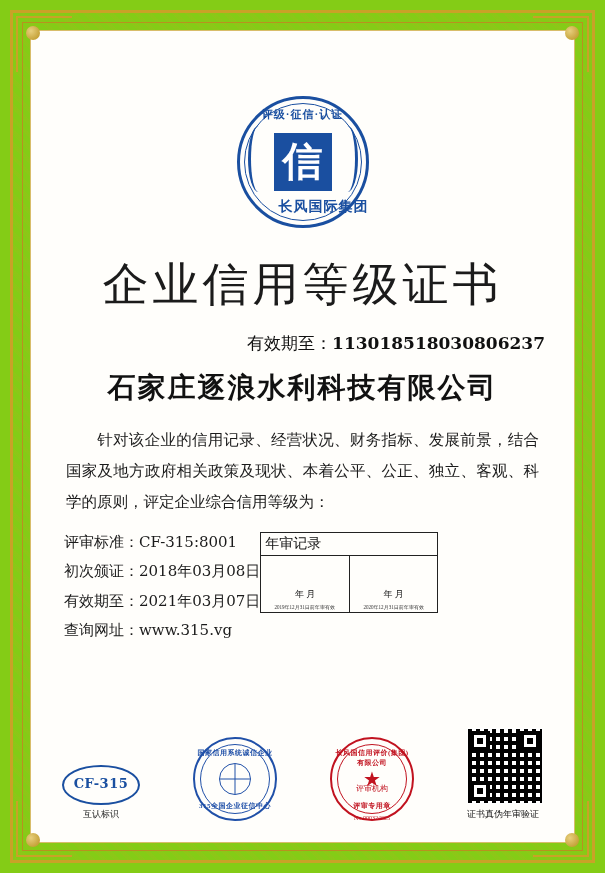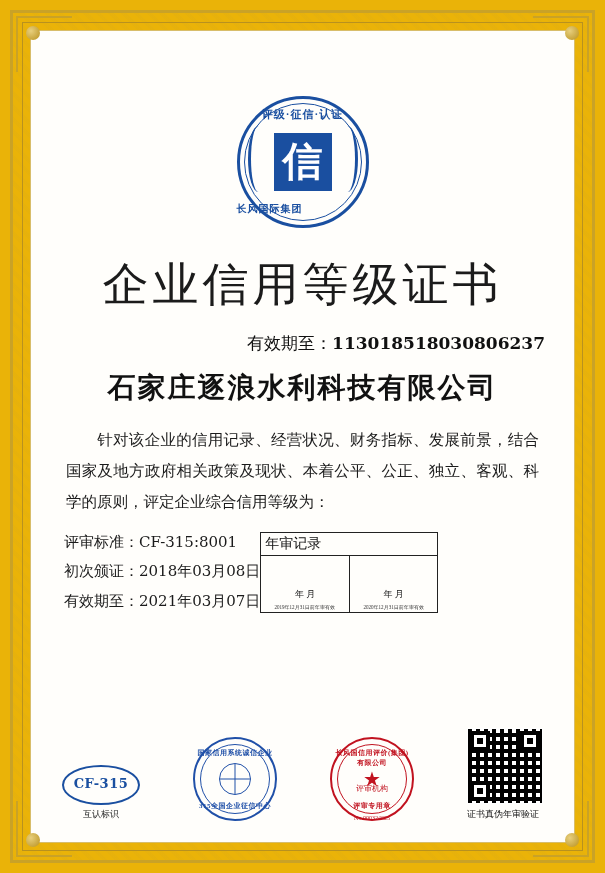--- a/index.html
+++ b/index.html
@@ -10,21 +10,21 @@
   body {
     width: 605px;
     height: 873px;
     font-family: "Liberation Serif", serif;
     overflow: hidden;
   }
   .certificate {
     position: relative;
     width: 605px;
     height: 873px;
-    background: #eab308;
+    background: #84cc16;
     box-sizing: border-box;
   }
   
   .border-outer {
     position: absolute;
     left: 10px;
     top: 10px;
     right: 10px;
     bottom: 10px;
     border: 3px solid #c9a227;
@@ -134,23 +134,23 @@
     color: #1a4fa0;
     font-size: 11px;
     letter-spacing: 1px;
     font-weight: bold;
   }
   .emblem-bottom-text {
     position: absolute;
     bottom: 12px;
     left: 0;
     width: 100%;
-    text-align: left;
+    text-align: right;
     color: #1a4fa0;
-    font-size: 10px;
+    font-size: 14px;
     letter-spacing: 1px;
     font-weight: bold;
   }
   .emblem-leaf {
     position: absolute;
     top: 30px;
     width: 18px;
     height: 66px;
     border-left: 3px solid #1a4fa0;
     border-radius: 60% 0 0 60%;
@@ -451,20 +451,21 @@
     <div class="company-name">石家庄逐浪水利科技有限公司</div>
 
     <div class="body-text"><span class="indent"></span><span>针对该企业的信用记录、经营状况、财务指标、发展前景，结合国家及地方政府相关政策及现状、本着公平、公正、独立、客观、科学的原则，评定企业综合信用等级为：</span></div>
 
 
     <div class="details-row">
       <div class="details">
         <div>评审标准：CF-315:8001</div>
         <div>初次颁证：2018年03月08日</div>
         <div>有效期至：2021年03月07日</div>
+        <div>查询网址：www.315.vg</div>
       </div>
 
       <div class="review-box">
         <div class="review-title">年审记录</div>
         <div class="review-cells">
           <div class="review-cell">
             <div class="review-cell-label">年    月</div>
             <div class="review-cell-note">2019年12月31日前年审有效</div>
           </div>
           <div class="review-cell">

